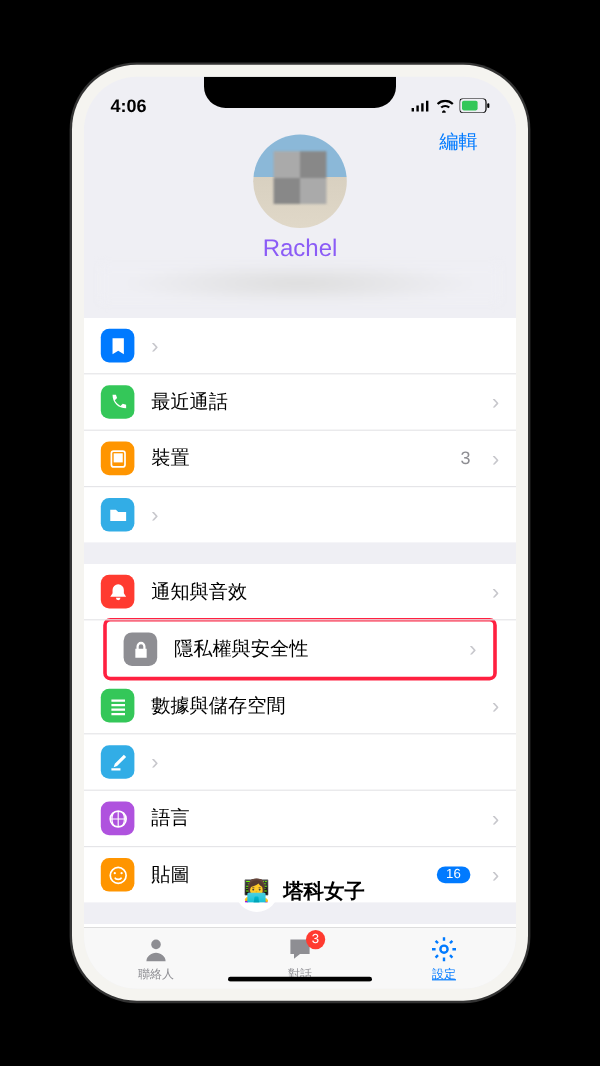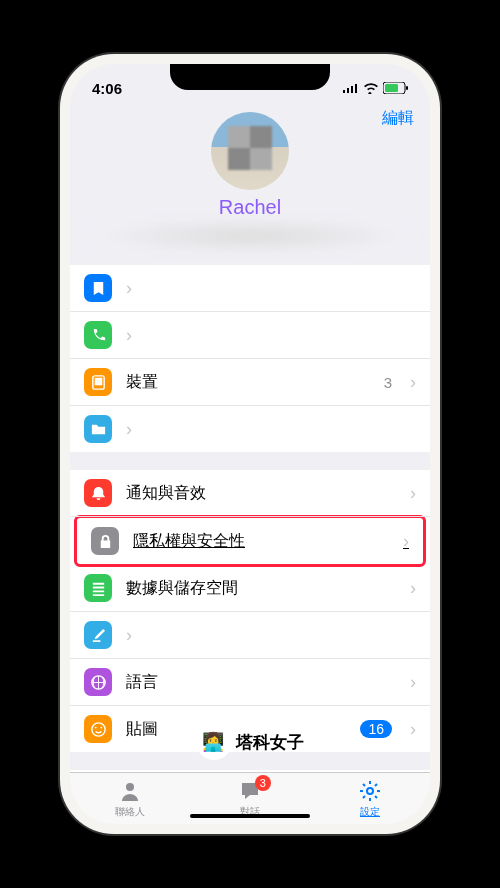--- a/index.html
+++ b/index.html
@@ -3,36 +3,36 @@
 <meta charset="utf-8">
 <style>
 * { margin: 0; padding: 0; box-sizing: border-box; font-family: -apple-system, "Helvetica Neue", sans-serif; }
 body { background: #000; width: 500px; height: 888px; display: flex; align-items: center; justify-content: center; }
 .phone-frame { width: 380px; height: 780px; background: #f5f4f0; border-radius: 54px; padding: 10px; box-shadow: 0 0 0 2px #333; position: relative; }
 .phone-screen { width: 100%; height: 100%; background: #efeff4; border-radius: 44px; overflow: hidden; position: relative; display: flex; flex-direction: column; }
 .notch { position: absolute; top: 0; left: 50%; transform: translateX(-50%); width: 160px; height: 26px; background: #000; border-radius: 0 0 18px 18px; z-index: 100; }
 .status-bar { height: 40px; display: flex; align-items: center; justify-content: space-between; padding: 8px 22px 0; font-size: 15px; font-weight: 600; color: #000; }
 .status-icons { display: flex; gap: 4px; align-items: center; }
 .header-section { background: #efeff4; padding: 8px 14px 14px; text-align: center; position: relative; }
-.edit-btn { position: absolute; top: 4px; right: 16px; color: #007aff; font-size: 16px; }
+.edit-btn { position: absolute; top: 4px; right: 32px; color: #007aff; font-size: 16px; }
 .avatar { width: 78px; height: 78px; border-radius: 50%; margin: 0 auto 6px; overflow: hidden; background: linear-gradient(180deg,#8bb8d8 0%,#8bb8d8 45%,#d8d0c0 45%,#e0d8c8 100%); position: relative; }
 .avatar-blur { position: absolute; top: 18%; left: 22%; width: 56%; height: 56%; background: repeating-conic-gradient(#888 0 25%, #aaa 0 50%); filter: blur(1px); }
 .profile-name { font-size: 20px; font-weight: 500; color: #8b5cf6; }
 .profile-sub { height: 30px; background: radial-gradient(ellipse 60% 80% at center,#ddd,#efeff4 75%); filter: blur(4px); margin-top: 2px; }
 .settings-list { flex: 1; overflow-y: auto; }
 .group { background: #fff; margin-bottom: 18px; }
 .row { display: flex; align-items: center; padding: 9px 14px; min-height: 42px; border-bottom: 0.5px solid #e5e5e8; gap: 14px; position: relative; }
 .row:last-child { border-bottom: none; }
 .icon-box { width: 28px; height: 28px; border-radius: 7px; display: flex; align-items: center; justify-content: center; flex-shrink: 0; }
 .icon-box svg { width: 17px; height: 17px; fill: #fff; }
 .row-label { flex: 1; font-size: 16px; color: #000; }
 .row-value { font-size: 15px; color: #8e8e93; margin-right: 4px; }
-.badge-blue { background: #007aff; color: #fff; font-size: 14px; padding: 1px 8px; border-radius: 10px; margin-right: 4px; font-weight: 500; }
+.badge-blue { background: #007aff; color: #fff; font-size: 11px; padding: 1px 8px; border-radius: 10px; margin-right: 4px; font-weight: 500; }
 .chevron { color: #c7c7cc; font-size: 18px; }
-.highlight-box { border: 3.5px solid #ff2040; border-radius: 6px; margin: -2px 4px; text-decoration: underline; }
+.highlight-box { border: 3.5px solid #ff2040; border-radius: 6px; margin: -2px 16px; }
 .highlight-box .row { border-bottom: none; }
 .tab-bar { height: 52px; background: #f8f8f8; border-top: 0.5px solid #ccc; display: flex; }
 .tab { flex: 1; display: flex; flex-direction: column; align-items: center; justify-content: center; gap: 2px; font-size: 10px; color: #8e8e93; position: relative; }
 .tab.active { color: #007aff; text-decoration: underline; }
 .tab svg { width: 24px; height: 24px; fill: currentColor; }
 .tab-badge { position: absolute; top: 2px; left: 54%; background: #ff3b30; color: #fff; font-size: 11px; min-width: 16px; height: 16px; border-radius: 8px; display: flex; align-items: center; justify-content: center; padding: 0 4px; font-weight: 500; }
 .watermark { position: absolute; bottom: 64px; left: 50%; transform: translateX(-50%); display: flex; align-items: center; gap: 4px; font-size: 17px; font-weight: 600; color: #000; z-index: 50; pointer-events: none; }
 .watermark-icon { width: 36px; height: 36px; border-radius: 50%; background: #fff; display: flex; align-items: center; justify-content: center; font-size: 18px; }
 .home-indicator { position: absolute; bottom: 6px; left: 50%; transform: translateX(-50%); width: 120px; height: 4px; background: #000; border-radius: 3px; z-index: 60; }
 </style>
@@ -79,20 +79,21 @@
             </div>
 
       <span class="chevron">›</span>
           </div>
           <div class="row">
       <div class="icon-box" style="background:#34c759">
               <svg viewBox="0 0 18 18">
                 <path d="M4 2c0 7 5 12 12 12v-3l-3-1-2 2c-2-1-4-3-5-5l2-2-1-3z"></path>
               </svg>
             </div>
+      <span class="row-label">最近通話</span>
 
       <span class="chevron">›</span>
           </div>
           <div class="row">
       <div class="icon-box" style="background:#ff9500">
               <svg viewBox="0 0 18 18">
                 <rect x="3" y="2" width="12" height="14" rx="2" fill="none" stroke="#fff" stroke-width="1.5"></rect>
                 <rect x="5" y="4" width="8" height="8" fill="#fff"></rect>
               </svg>
             </div>

